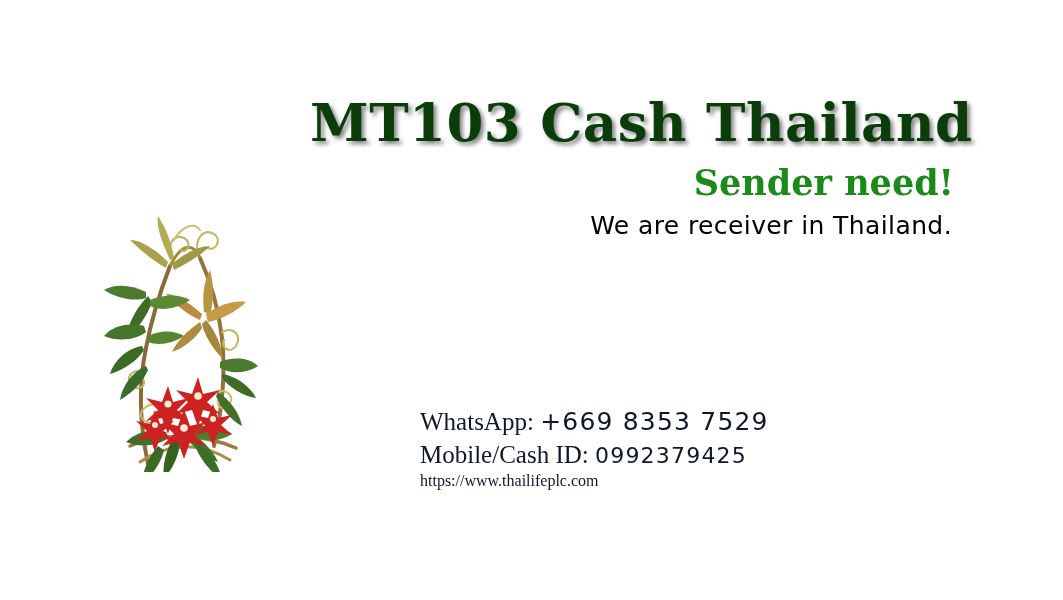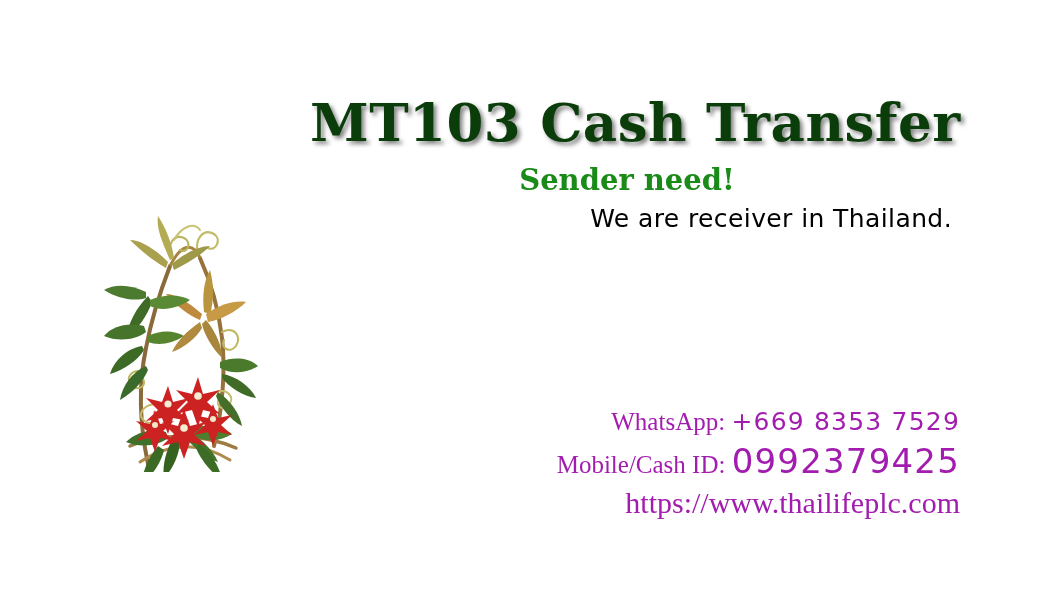--- a/index.html
+++ b/index.html
@@ -54,46 +54,46 @@
     color: #0b3d0b;
     text-shadow: 3px 3px 4px rgba(90,90,90,0.75);
     white-space: nowrap;
     text-align: left;
     margin: 0 0 16px 10px;
   }
 
   #subtitle {
     font-family: "DejaVu Serif", "Liberation Serif", serif;
     font-weight: bold;
-    font-size: 29px;
+    font-size: 35px;
     line-height: 1.05;
     color: #1a8a18;
     margin: 0 6px 10px 0;
-    text-align: center;
+    text-align: right;
   }
 
   #tagline {
     font-family: "DejaVu Sans", "Liberation Sans", sans-serif;
     font-weight: 400;
     font-size: 25px;
     line-height: 1.1;
     color: #000000;
     letter-spacing: 0.4px;
     margin: 0 8px 0 0;
     text-align: right;
   }
 
   
   #contact {
     position: absolute;
     left: 420px;
     top: 406px;
     width: 540px;
-    text-align: right;
-    color: #a21caf;
+    text-align: left;
+    color: #0f172a;
   }
   .contact-line {
     line-height: 1.30;
     white-space: nowrap;
   }
   .c-label {
     font-family: "Liberation Serif", serif;
     font-weight: 400;
   }
   .c-value-geo {
@@ -101,22 +101,22 @@
     font-weight: 400;
     letter-spacing: 1.2px;
   }
   .c-serif {
     font-family: "Liberation Serif", serif;
     font-weight: 400;
   }
   #line-whatsapp { font-size: 25px; }
   #line-whatsapp .c-value-geo { font-size: 25px; }
   #line-mobile { font-size: 25px; }
-  #line-mobile .c-value-geo { font-size: 34px; }
-  #line-website { font-size: 30px; }
+  #line-mobile .c-value-geo { font-size: 22px; }
+  #line-website { font-size: 16px; }
   #line-email   { font-size: 24px; }
 </style>
 </head>
 <body>
 
 <div id="flyer">
 
   <div id="botanical">
     <svg viewBox="0 0 170 276" xmlns="http://www.w3.org/2000/svg">
       <g>
@@ -185,21 +185,21 @@
         <circle cx="72" cy="208" r="3.6" fill="#f4edd4"></circle>
         <circle cx="102" cy="200" r="3.8" fill="#f4edd4"></circle>
         <circle cx="88" cy="232" r="3.8" fill="#f4edd4"></circle>
         <circle cx="117" cy="223" r="3" fill="#f0e7c8"></circle>
         <circle cx="59" cy="229" r="3" fill="#f0e7c8"></circle>
       </g>
     </svg>
   </div>
 
   <div id="text-column">
-    <div id="title">MT103 Cash Transfer</div>
+    <div id="title">MT103 Cash Thailand</div>
     <div id="subtitle">Sender need!</div>
     <div id="tagline">We are receiver in Thailand.</div>
   </div>
 
   <div id="contact">
     <div class="contact-line" id="line-whatsapp">
       <span class="c-label">WhatsApp:</span>
       <span class="c-value-geo">+669 8353 7529</span>
     </div>
     <div class="contact-line" id="line-mobile">

